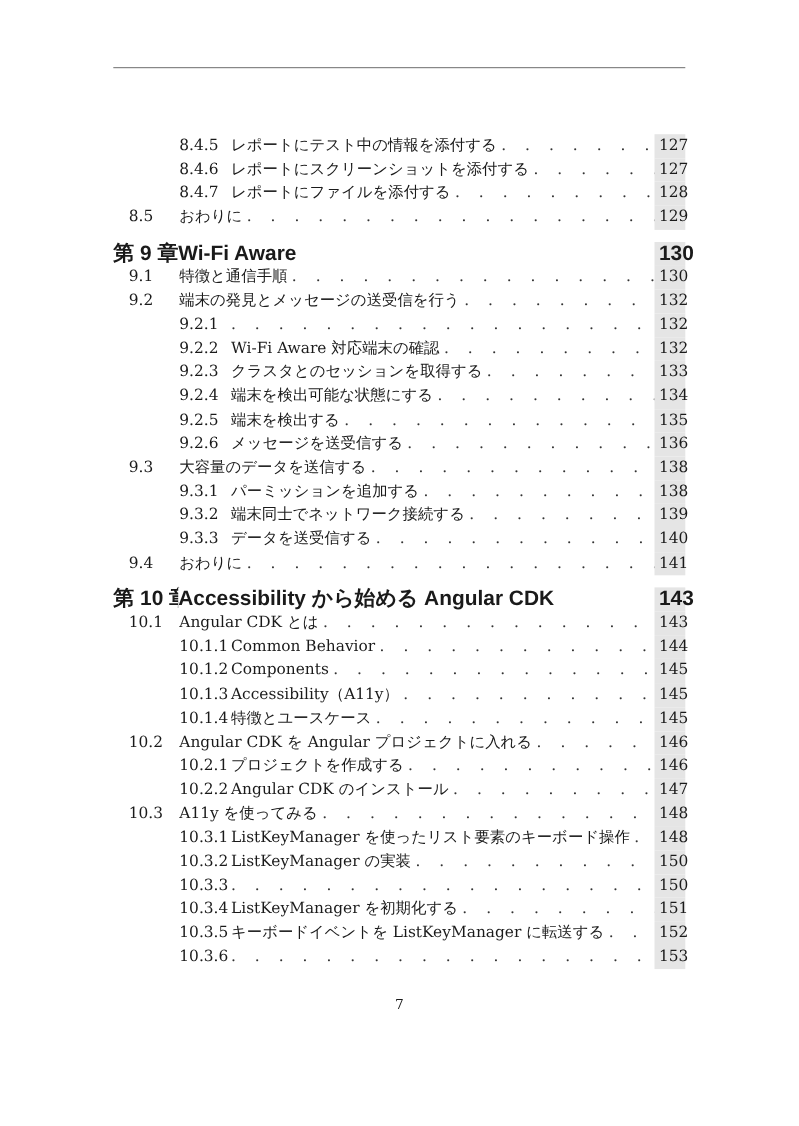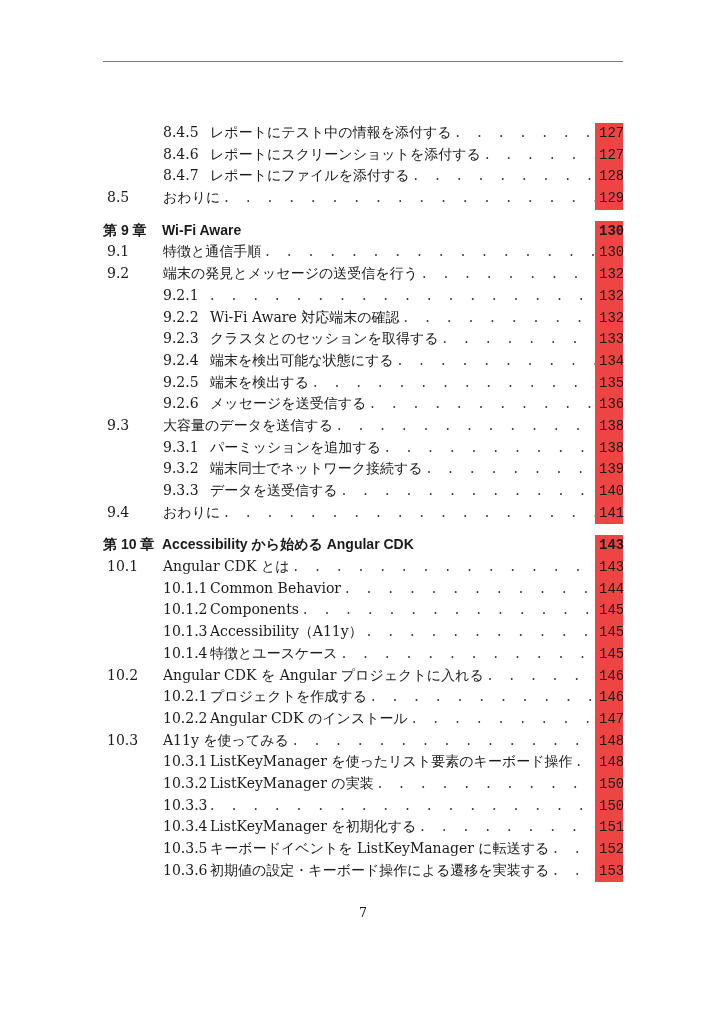--- a/index.html
+++ b/index.html
@@ -5,28 +5,28 @@
   html, body { margin: 0; padding: 0; background: #ffffff; }
   body { width: 726px; height: 1024px; position: relative; overflow: hidden;
          font-family: "DejaVu Serif", "Liberation Serif", serif; color: #1a1a1a; }
   .rule { position: absolute; left: 103px; top: 61px; width: 520px; height: 1px; background: #7a7a7a; }
   .toc { position: absolute; left: 103px; top: 122px; width: 520px; }
   .row { position: relative; height: 21.7px; line-height: 21.7px; font-size: 14px; white-space: nowrap; }
   .row .num { position: absolute; top: 0; }
   .row .title-wrap { position: absolute; top: 0; right: 0; display: flex; align-items: baseline; }
   .row .title { background: #fff; padding-right: 4px; }
   .row .dots { flex: 1; overflow: hidden; white-space: nowrap; letter-spacing: 6.4px; color: #333; }
-  .row .page { width: 24px; text-align: center; background: #ef4444; padding-left: 4px; font-family: Liberation Mono, monospace; }
-
-  .row.l1 .num { left: 4px; text-align: right; }
+  .row .page { width: 24px; text-align: left; background: #e5e5e5; padding-left: 4px; }
+
+  .row.l1 .num { left: 14px; text-align: right; }
   .row.l1 .title-wrap { left: 60px; }
   .row.l2 .num { left: 60px; }
   .row.l2 .title-wrap { left: 107px; }
 
-  .row.chapter { font-family: "Liberation Sans", "DejaVu Sans", sans-serif; font-weight: bold; font-size: 14px; }
+  .row.chapter { font-family: "Liberation Sans", "DejaVu Sans", sans-serif; font-weight: bold; font-size: 19px; }
   .row.chapter .num { left: 0; }
   .row.chapter .title-wrap { left: 59px; }
   .row.chapter .dots { visibility: hidden; }
   .gap { height: 11px; }
 
   .page-number { position: absolute; top: 905px; left: 0; width: 726px; text-align: center; font-size: 12.6px; }
 </style>
 </head>
 <body>
 
@@ -298,21 +298,20 @@
         <span class="num">10.3.5</span>
         <span class="title-wrap">
           <span class="title">キーボードイベントを ListKeyManager に転送する</span>
           <span class="dots">. . . . . . . . . . . . . . . . . . . . . . . . . . . . . . . . . . . . . . . . . . . . . . . . . . . . . . . . . . . . . . . . . . . . . . . . . . . . . . . . </span>
           <span class="page">152</span>
         </span>
       </div>
       <div class="row l2">
         <span class="num">10.3.6</span>
         <span class="title-wrap">
-          <span class="title">初期値の設定・キーボード操作による遷移を実装する</span>
           <span class="dots">. . . . . . . . . . . . . . . . . . . . . . . . . . . . . . . . . . . . . . . . . . . . . . . . . . . . . . . . . . . . . . . . . . . . . . . . . . . . . . . . </span>
           <span class="page">153</span>
         </span>
       </div>
     </div>
 </div>
 
 <div class="page-number">7</div>
 
 </body></html>

